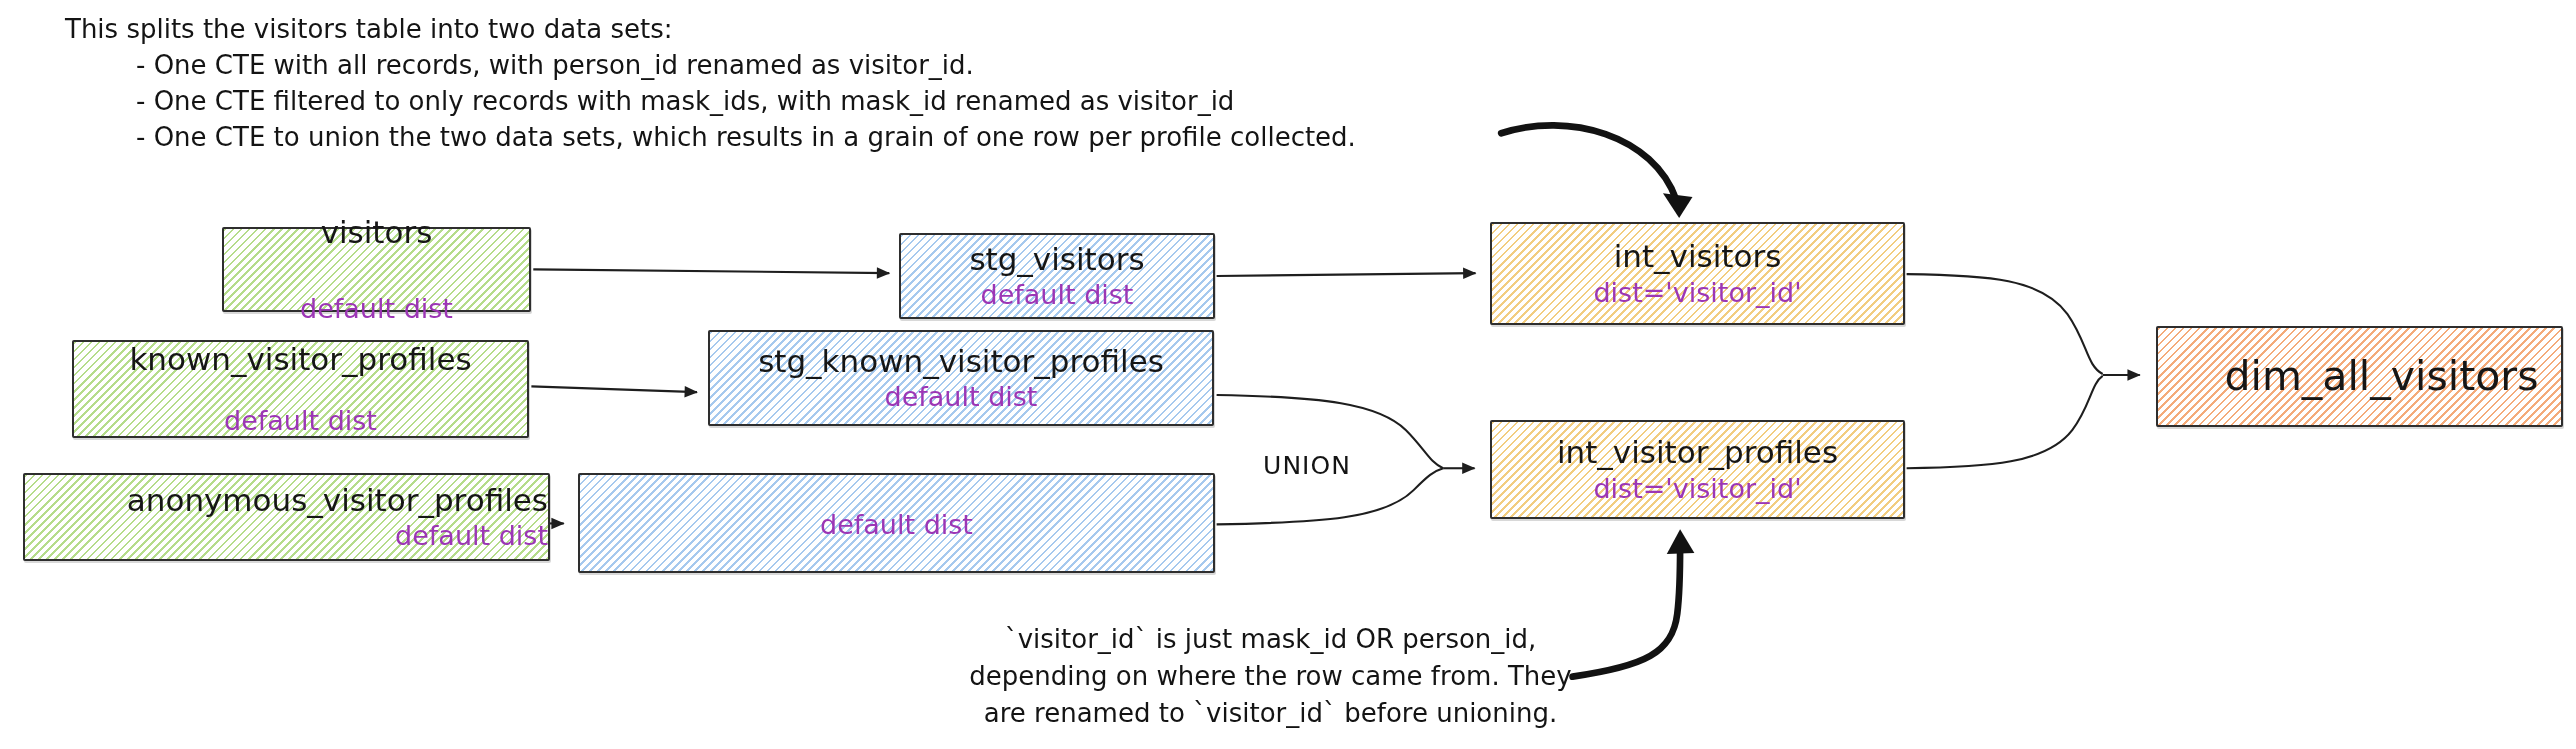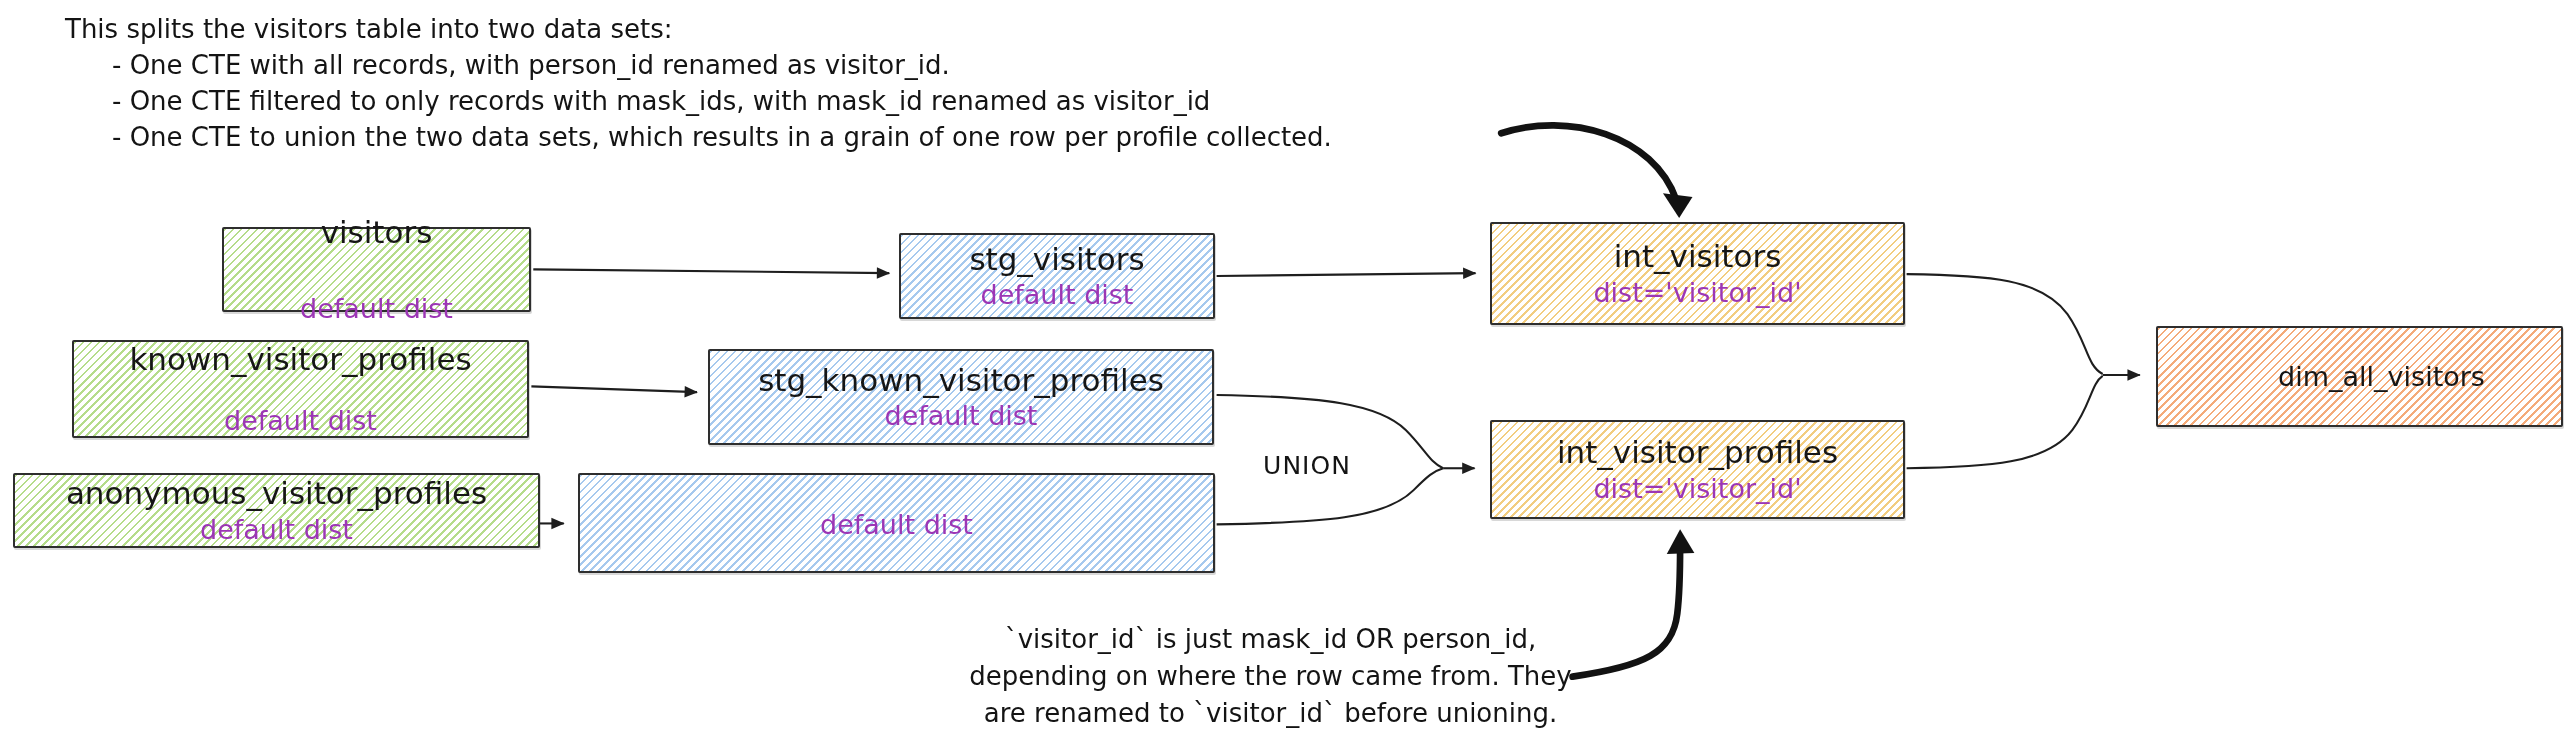--- a/index.html
+++ b/index.html
@@ -28,28 +28,28 @@
     white-space:nowrap;
   }
   .node .subtitle{
     font-size:27px;line-height:1.1;color:#9c36b5;
     white-space:nowrap;margin-top:2.9px;
   }
   .hatch-green{background-image:repeating-linear-gradient(135deg,#b5dc8b 0px,#b5dc8b 1.9px,rgba(0,0,0,0) 1.9px,rgba(0,0,0,0) 5.7px);}
   .hatch-blue {background-image:repeating-linear-gradient(135deg,#a6c9ee 0px,#a6c9ee 1.9px,rgba(0,0,0,0) 1.9px,rgba(0,0,0,0) 5.7px);}
   .hatch-yellow{background-image:repeating-linear-gradient(135deg,#f2cd80 0px,#f2cd80 1.9px,rgba(0,0,0,0) 1.9px,rgba(0,0,0,0) 5.7px);}
   .hatch-orange{background-image:repeating-linear-gradient(135deg,#f4ab7a 0px,#f4ab7a 1.9px,rgba(0,0,0,0) 1.9px,rgba(0,0,0,0) 5.7px);}
-  .node.dim .title{font-size:27px;margin-left:44px;}
+  .node.dim .title{font-size:41px;margin-left:44px;}
 
   .top-note{
     position:absolute;left:65px;top:11.4px;
     font-size:26px;line-height:36px;color:#141414;
     white-space:nowrap;
   }
-  .top-note .bullet{margin-left:47px;}
+  .top-note .bullet{margin-left:71px;}
 
   .union-label{
     position:absolute;left:1245px;top:451px;width:124px;
     font-size:25px;color:#141414;text-align:center;
     letter-spacing:1px;white-space:nowrap;
   }
   .bottom-note{
     position:absolute;left:941px;top:621px;width:659px;
     font-size:26px;line-height:37px;color:#141414;
     text-align:center;white-space:nowrap;
@@ -100,31 +100,31 @@
   <div class="node hatch-green" style="left:222px;top:227px;width:309px;height:85px;gap:40px;">
     <div class="title">visitors</div>
     <div class="subtitle">default dist</div>
   </div>
 
   <div class="node hatch-green" style="left:72px;top:340px;width:457px;height:98px;justify-content:space-between;">
     <div class="title">known_visitor_profiles</div>
     <div class="subtitle">default dist</div>
   </div>
 
-  <div class="node hatch-green" style="left:13px;top:473px;width:527px;height:75px;">
+  <div class="node hatch-green" style="left:23px;top:473px;width:527px;height:88px;align-items:flex-end;">
     <div class="title">anonymous_visitor_profiles</div>
     <div class="subtitle">default dist</div>
   </div>
 
   <div class="node hatch-blue" style="left:899px;top:233px;width:316px;height:86px;">
     <div class="title">stg_visitors</div>
     <div class="subtitle">default dist</div>
   </div>
 
-  <div class="node hatch-blue" style="left:708px;top:349px;width:506px;height:96px;">
+  <div class="node hatch-blue" style="left:708px;top:330px;width:506px;height:96px;">
     <div class="title">stg_known_visitor_profiles</div>
     <div class="subtitle">default dist</div>
   </div>
 
   <div class="node hatch-blue" style="left:578px;top:473px;width:637px;height:100px;">
     <div class="subtitle">default dist</div>
   </div>
 
   <div class="node hatch-yellow" style="left:1490px;top:222px;width:415px;height:103px;">
     <div class="title">int_visitors</div>

